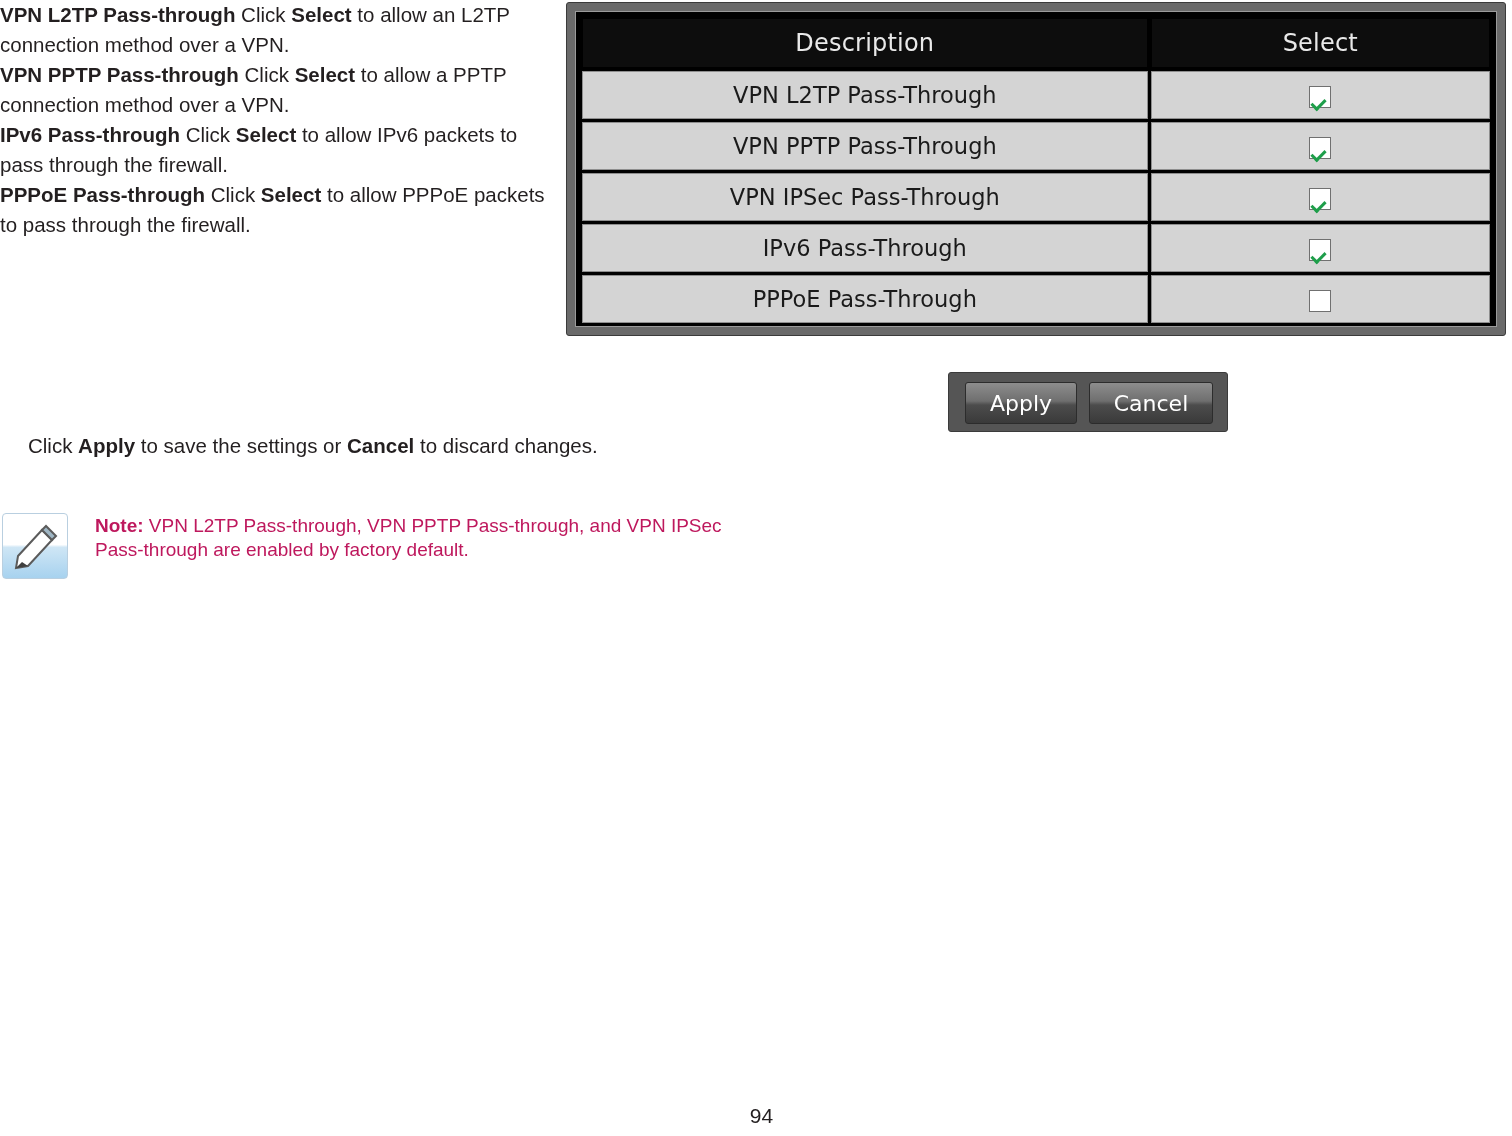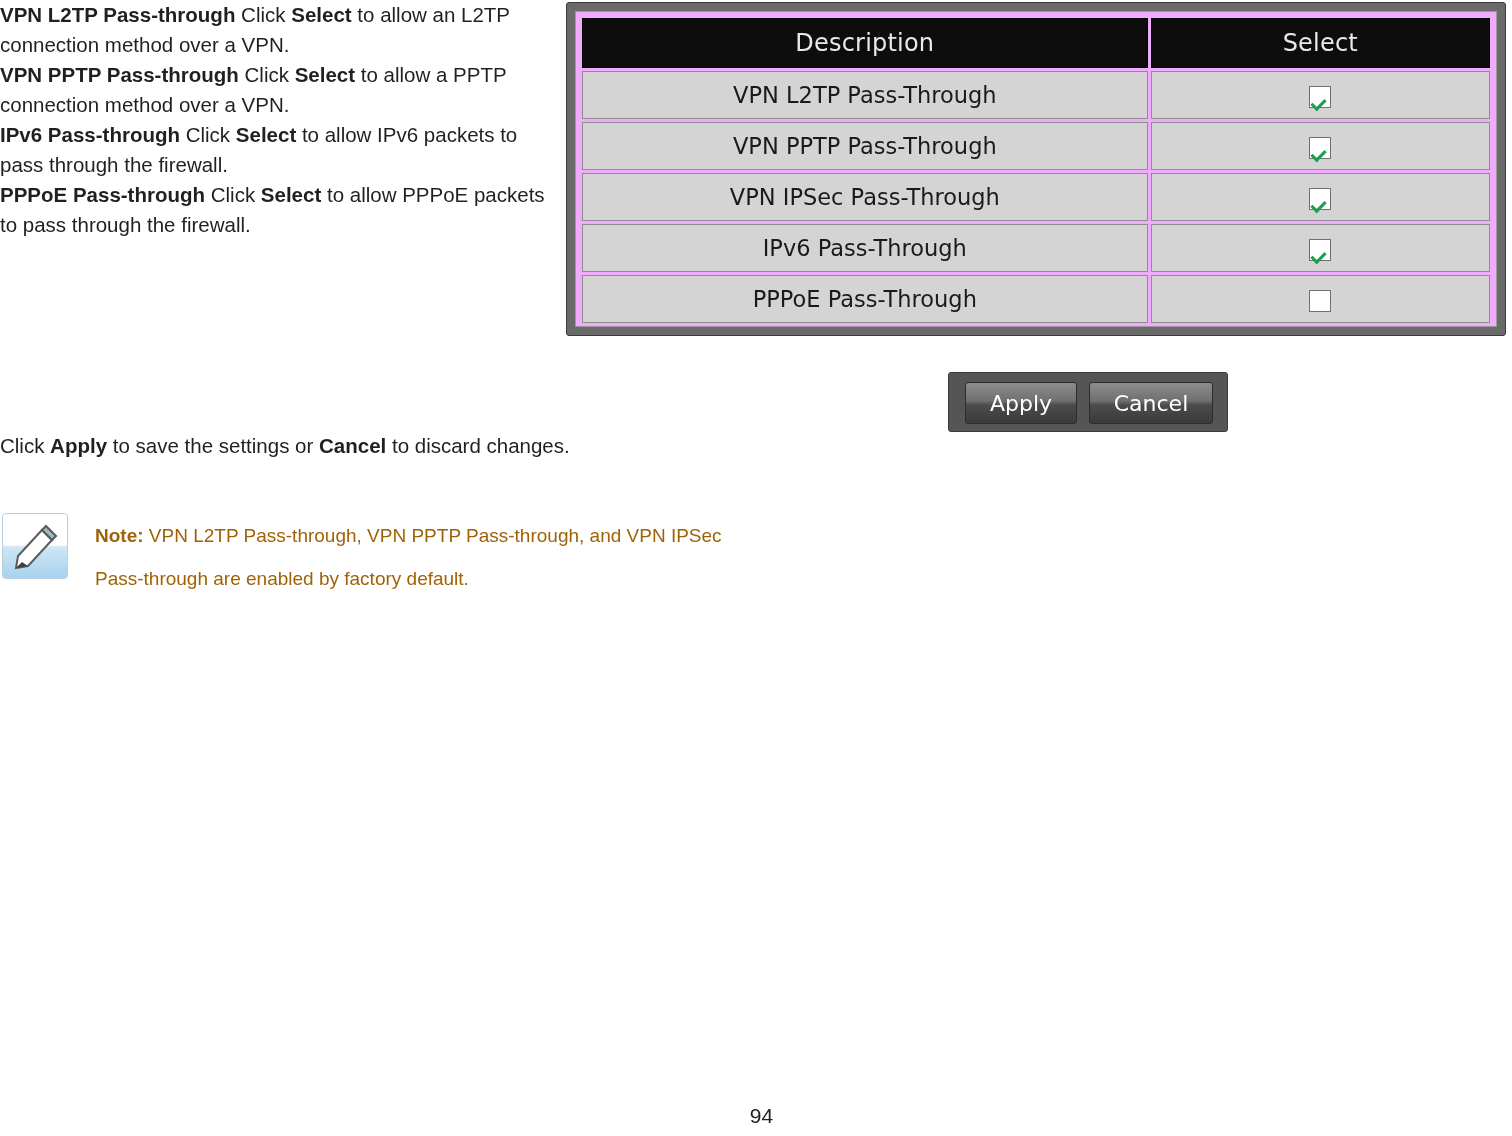--- a/index.html
+++ b/index.html
@@ -33,20 +33,21 @@
   .para-block { margin: 0; }
 
   
   .apply-line {
     position: absolute;
     left: 0px;
     top: 432px;
     font-size: 20.5px;
     line-height: 28px;
     color: #231f20;
+    padding-left: 28px;
   }
   .apply-line b { font-weight: bold; }
 
   
   .note-wrap {
     position: absolute;
     left: 0px;
     top: 505px;
     width: 760px;
   }
@@ -61,22 +62,22 @@
     background: linear-gradient(to bottom, #ffffff 0%, #ffffff 48%, #cfe6f5 52%, #a7d2ef 100%);
     box-sizing: border-box;
   }
   .note-icon svg { position: absolute; left: 9px; top: 8px; }
   .note-text {
     position: absolute;
     left: 95px;
     top: 9px;
     width: 660px;
     font-size: 19px;
-    line-height: 43px;
-    color: #a16207;
+    line-height: 24px;
+    color: #be185d;
   }
   .note-text b { font-weight: bold; }
 
   
   .shot {
     position: absolute;
     left: 566px;
     top: 2px;
     width: 940px;
     height: 334px;
@@ -84,21 +85,21 @@
     border: 1px solid #3b3b3b;
     border-radius: 3px;
     box-sizing: border-box;
     padding: 8px;
   }
   .shot-inner {
     width: 100%;
     height: 100%;
     box-sizing: border-box;
     border: 1px solid #9a9a9a;
-    background: #f0abfc;
+    background: #000000;
     padding: 3px;
   }
   table.cfg {
     width: 100%;
     border-collapse: separate;
     border-spacing: 3px;
     table-layout: fixed;
   }
   table.cfg th {
     background: #0d0d0d;

